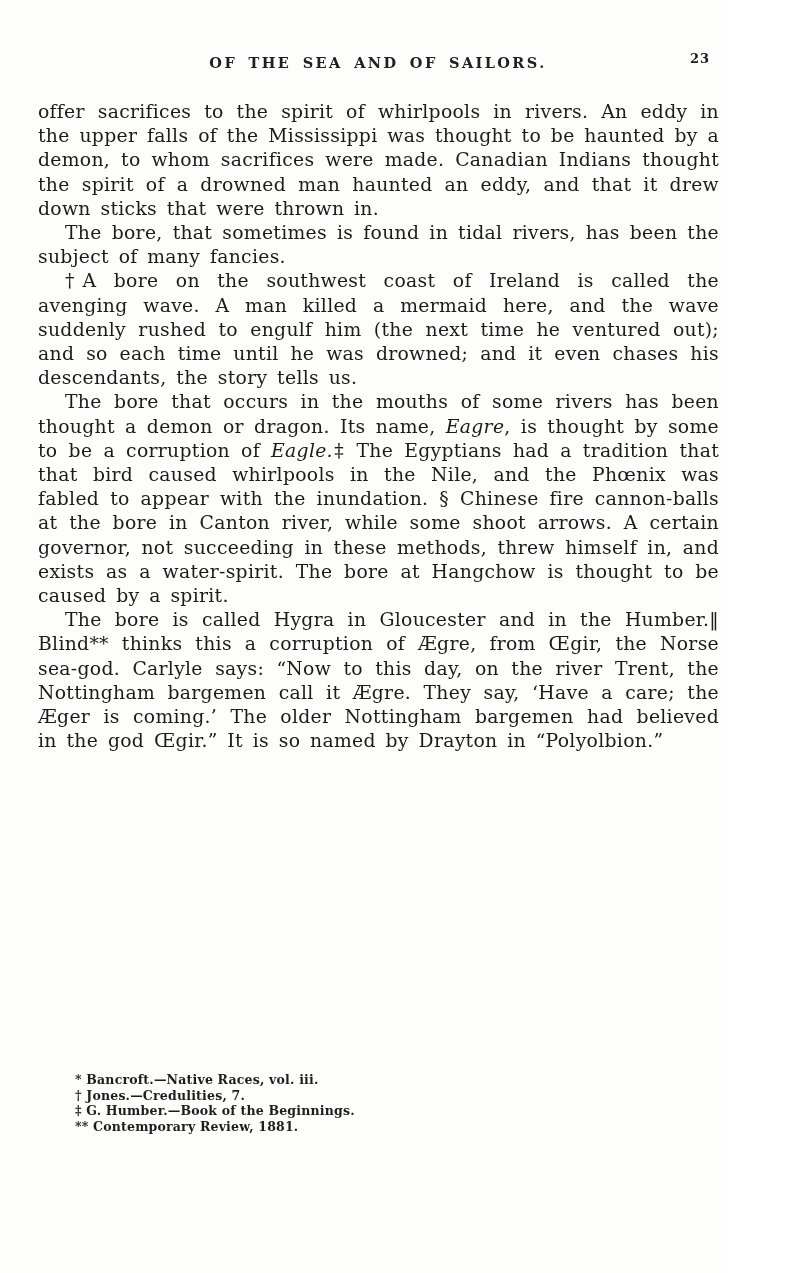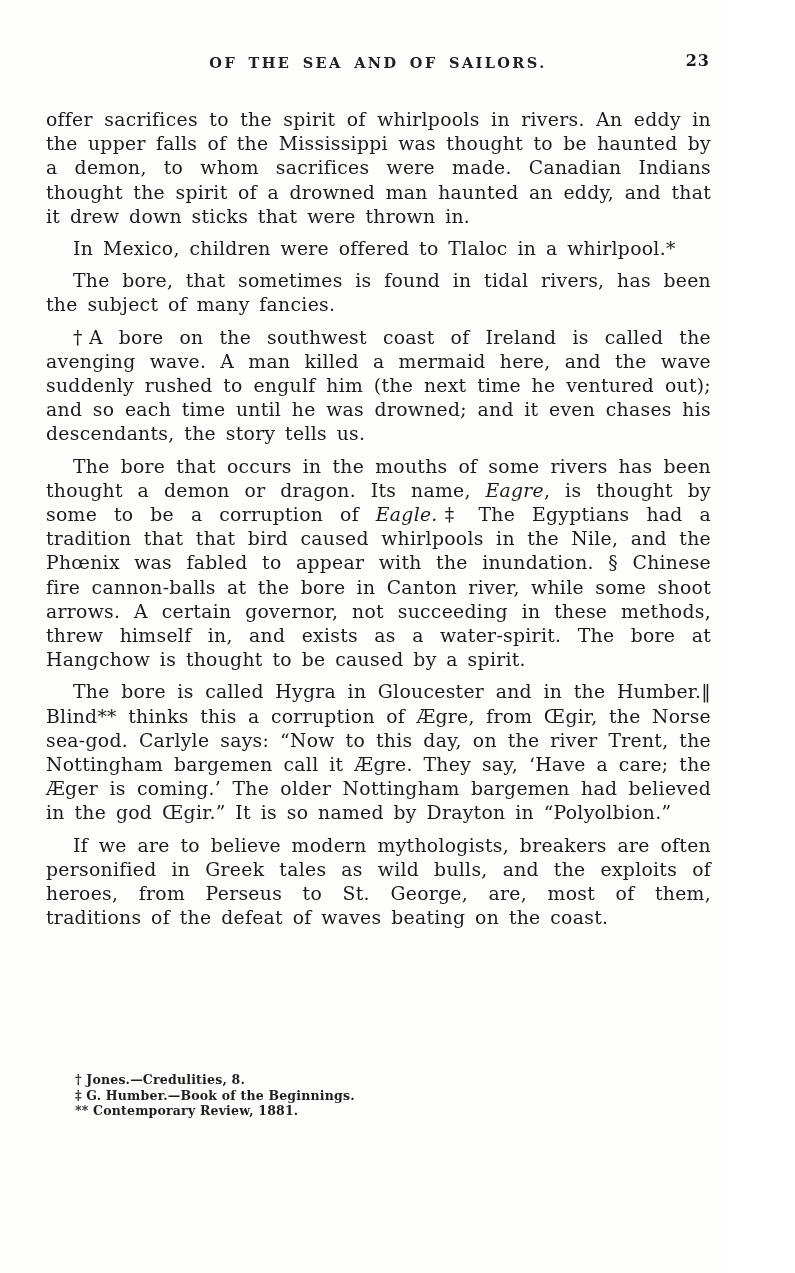--- a/index.html
+++ b/index.html
@@ -30,38 +30,38 @@
     font-size: 14.5px;
     font-weight: 700;
     letter-spacing: 2.4px;
     word-spacing: 4px;
     color: #202024;
   }
   .page-num {
     position: absolute;
     right: 8px;
     top: -3px;
-    font-size: 16px;
+    font-size: 13px;
     font-weight: 700;
     letter-spacing: 1px;
     color: #1a1a1e;
   }
   .body-text {
     position: absolute;
     top: 100px;
     left: 38px;
     width: 681px;
     font-size: 18.8px;
     line-height: 24.2px;
     text-align: justify;
     word-spacing: 3.5px;
     letter-spacing: 0.3px;
   }
   .body-text p {
-    margin: 8px;
+    margin: 0;
     padding: 0;
   }
   .body-text p.indent {
     text-indent: 27px;
   }
   .it {
     font-style: italic;
   }
   .footnotes {
     position: absolute;
@@ -83,27 +83,26 @@
 
 <div class="page">
 
   <header class="running-head">
     <span class="head-title">OF THE SEA AND OF SAILORS.</span>
     <span class="page-num">23</span>
   </header>
 
   <main class="body-text" id="body-text">
       <p><span>offer sacrifices to the spirit of whirlpools in rivers. An eddy in the upper falls of the Mississippi was thought to be haunted by a demon, to whom sacrifices were made. Canadian Indians thought the spirit of a drowned man haunted an eddy, and that it drew down sticks that were thrown in.</span></p>
-      <p class="indent"><span>In Mexico, children were offered to Tlaloc in a whirlpool.*</span></p>
       <p class="indent"><span>The bore, that sometimes is found in tidal rivers, has been the subject of many fancies.</span></p>
       <p class="indent"><span>†A bore on the southwest coast of Ireland is called the avenging wave. A man killed a mermaid here, and the wave suddenly rushed to engulf him (the next time he ventured out); and so each time until he was drowned; and it even chases his descendants, the story tells us.</span></p>
       <p class="indent"><span>The bore that occurs in the mouths of some rivers has been thought a demon or dragon. Its name, </span><span class="it">Eagre</span><span>, is thought by some to be a corruption of </span><span class="it">Eagle.</span><span>‡ The Egyptians had a tradition that that bird caused whirlpools in the Nile, and the Phœnix was fabled to appear with the inundation. § Chinese fire cannon-balls at the bore in Canton river, while some shoot arrows. A certain governor, not succeeding in these methods, threw himself in, and exists as a water-spirit. The bore at Hangchow is thought to be caused by a spirit.</span></p>
       <p class="indent"><span>The bore is called Hygra in Gloucester and in the Humber.‖ Blind** thinks this a corruption of Ægre, from Œgir, the Norse sea-god. Carlyle says: “Now to this day, on the river Trent, the Nottingham bargemen call it Ægre. They say, ‘Have a care; the Æger is coming.’ The older Nottingham bargemen had believed in the god Œgir.” It is so named by Drayton in “Polyolbion.”</span></p>
-      <p class="indent"><span>If we are to believe modern mythologists, breakers are often personified in Greek tales as wild bulls, and the exploits of heroes, from Perseus to St. George, are, most of them, traditions of the defeat of waves beating on the coast.</span></p>
     </main>
 
   <footer class="footnotes" id="footnotes">
-      <div class="footnote">† Jones.—Credulities, 8.</div>
+      <div class="footnote">* Bancroft.—Native Races, vol. iii.</div>
+      <div class="footnote">† Jones.—Credulities, 7.</div>
       <div class="footnote">‡ G. Humber.—Book of the Beginnings.</div>
       <div class="footnote">** Contemporary Review, 1881.</div>
     </footer>
 
 </div>
 
 </body></html>

